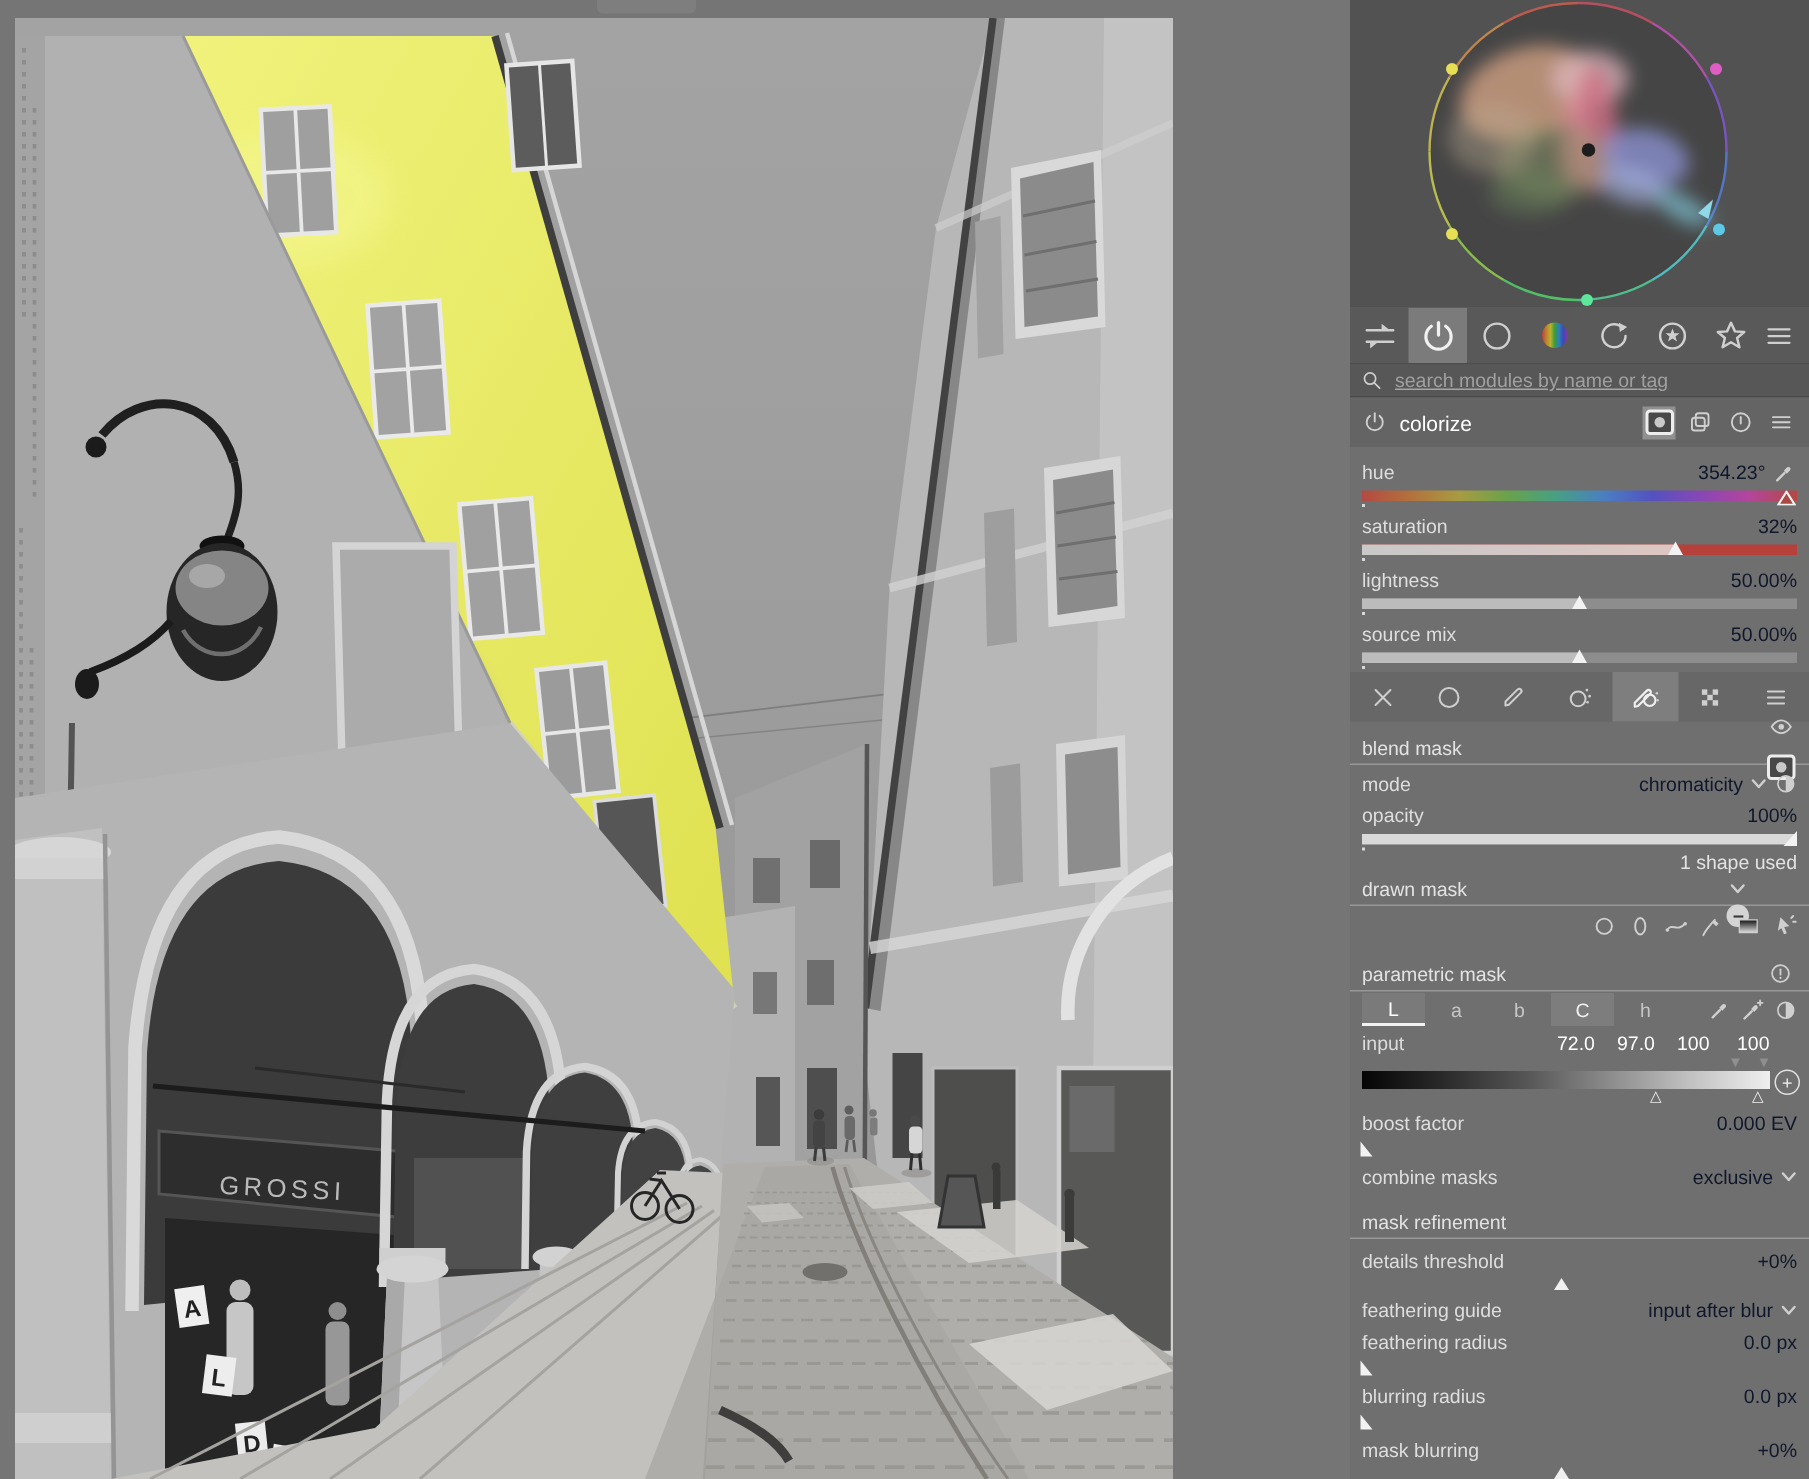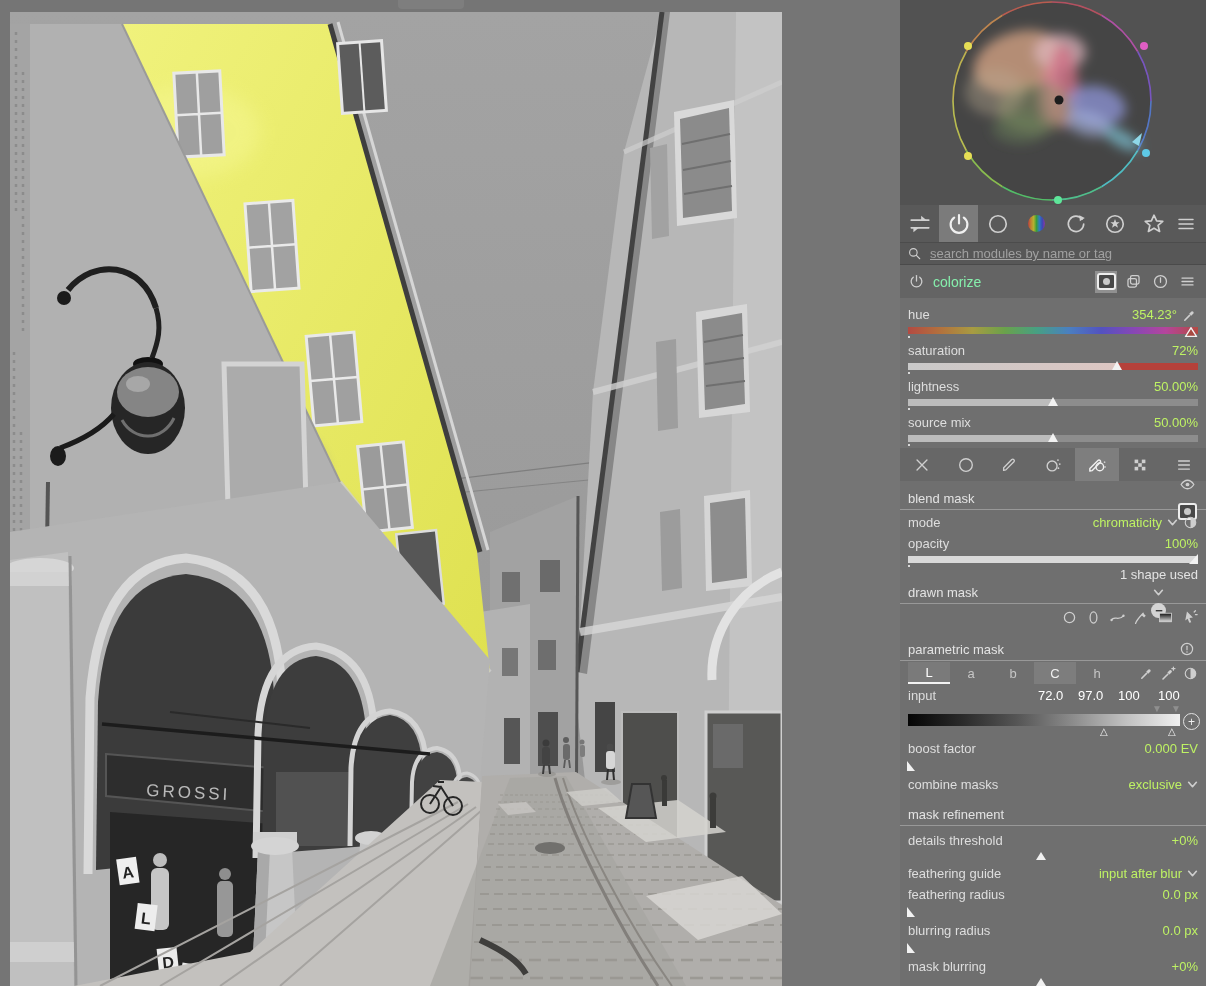--- a/index.html
+++ b/index.html
@@ -17,28 +17,28 @@
   .panel{position:absolute;left:900px;top:0;width:306px;height:986px;background:#6f6f6f;font-size:13px;}
   .scope{position:relative;width:306px;height:205px;background:#525252;overflow:hidden;}
   .groups{height:37px;background:#595959;display:flex;align-items:stretch;overflow:hidden;border-bottom:1px solid #4c4c4c;}
   .gbtn{width:39px;display:flex;align-items:center;justify-content:center;flex:none;}
   .gbtn.active{background:#7b7b7b;}
   .gbtn.clip{width:26px;}
   .searchrow{height:21px;background:#575757;display:flex;align-items:center;gap:6px;padding:0 7px;border-bottom:1px solid #4a4a4a;}
   .searchrow input{flex:1;background:transparent;border:none;outline:none;color:#a6a6a6;font:13px "Liberation Sans",sans-serif;text-decoration:underline;}
   .searchrow input::placeholder{color:#a0a0a0;}
   .modheader{height:33px;background:#646464;display:flex;align-items:center;padding:0 8px;gap:8px;}
-  .modtitle{font-size:14px;color:#86efac;}
+  .modtitle{font-size:14px;color:#ffffff;}
   .hdr-icons{margin-left:auto;display:flex;align-items:center;gap:5px;}
   .icbtn{display:inline-flex;align-items:center;justify-content:center;width:22px;height:22px;}
   .icbtn.hl{background:#909090;}
   .modbody{padding:6px 0 0 0;}
   .srow{height:21px;display:flex;align-items:center;justify-content:space-between;padding:0 8px;}
   .srow .lbl{color:#dedede;}
-  .srow .val{color:#bef264;}
+  .srow .val{color:#0f172a;}
   .valgrp{display:flex;align-items:center;gap:5px;}
   .track{position:relative;height:7px;margin:2px 8px 6px 8px;}
   .track .fill{position:absolute;left:0;top:0;bottom:0;}
   .tick{position:absolute;left:0;bottom:-4px;width:2px;height:2px;background:#d8d8d8;}
   .hue-track{background:linear-gradient(90deg,#b34a42,#b3713d,#a89b42,#6aa24b,#47a083,#4a7fc1,#5352c0,#8747b5,#b4459c,#b34a42);}
   .sat-track{background:#b5413a;}
   .sat-track .fill{background:linear-gradient(90deg,#c9c9c9,#ddc6c2);}
   .gray-track{background:#8d8d8d;}
   .gray-track .fill{background:#bcbcbc;}
   .op-track{background:#5e5e5e;}
@@ -485,21 +485,21 @@
       <span class="hue-handle" style="left: 97.5%;">
         <svg width="13" height="10" viewBox="0 0 13 10">
             <path d="M1,9.5 L6.5,0.8 L12,9.5 Z" fill="#a84a42" stroke="#f2f2f2" stroke-width="1.4"></path>
           </svg>
       </span>
       <span class="tick"></span>
     </div>
 
     <div class="srow">
       <span class="lbl">saturation</span>
-      <span class="val">72%</span>
+      <span class="val">32%</span>
     </div>
     <div class="track sat-track">
       <span class="fill" style="width: 72%;"></span>
       <span class="handle" style="left: 72%;"></span>
       <span class="tick"></span>
     </div>
 
     <div class="srow">
       <span class="lbl">lightness</span>
       <span class="val">50.00%</span>

